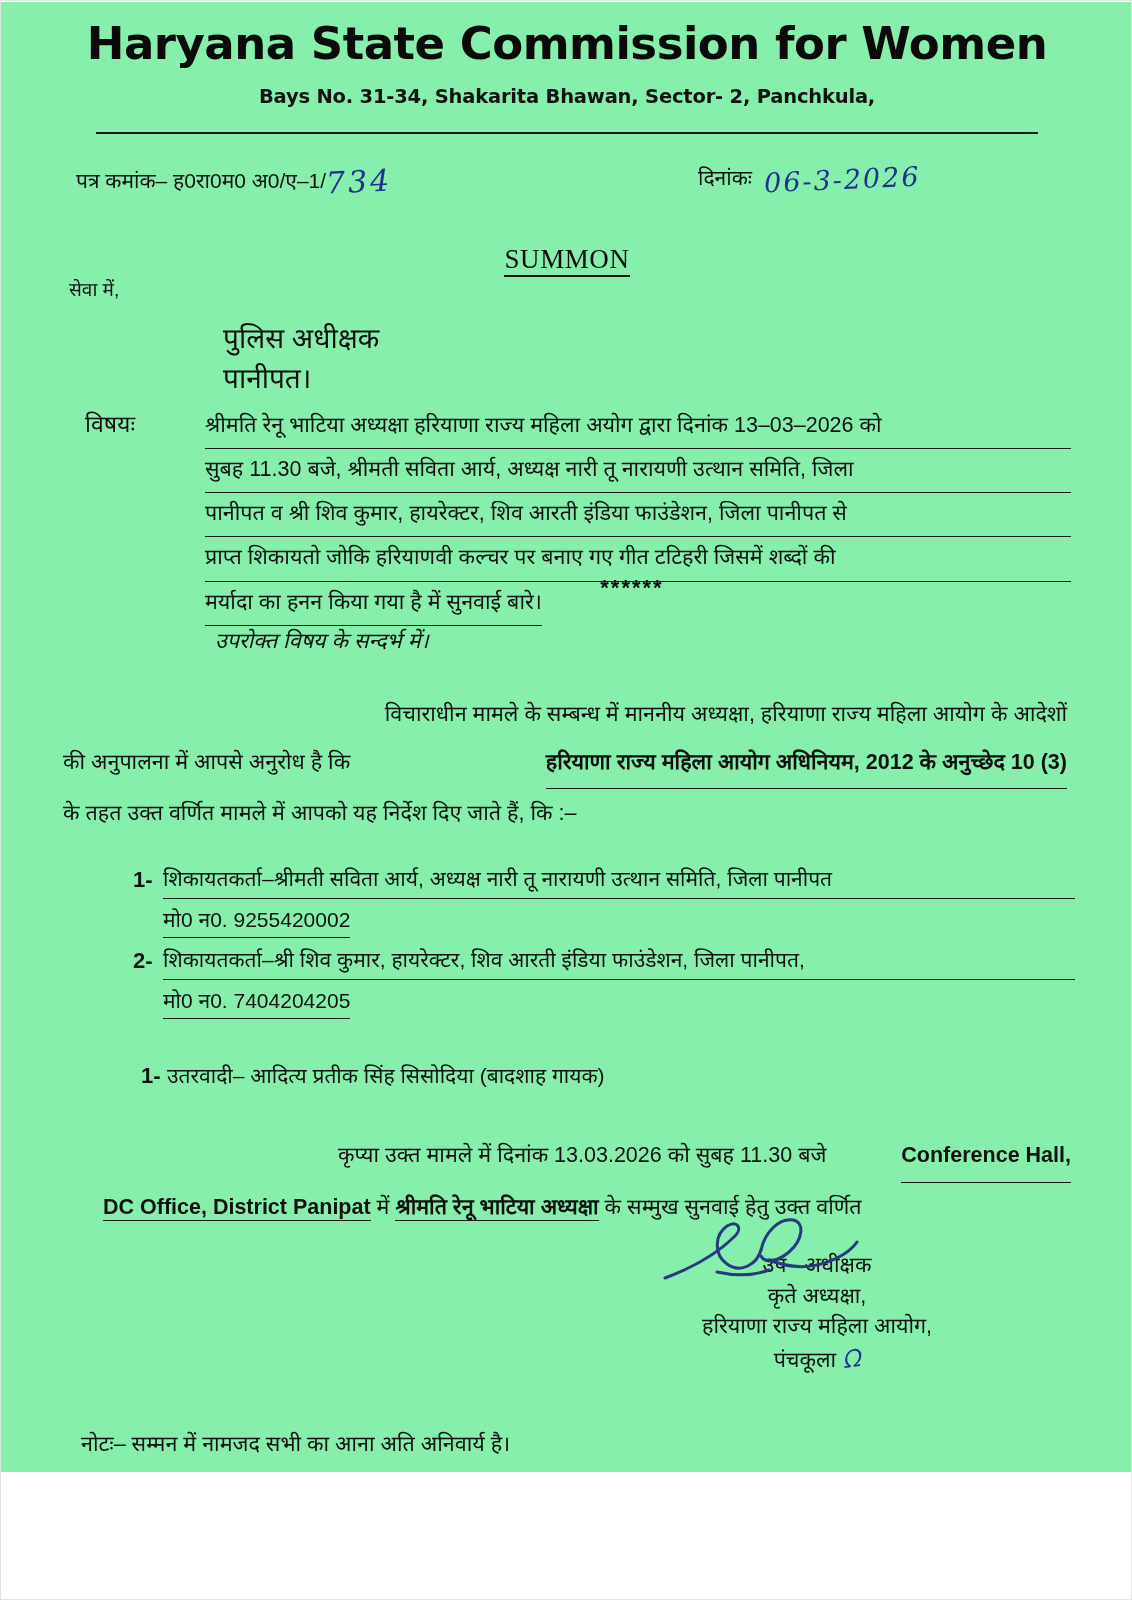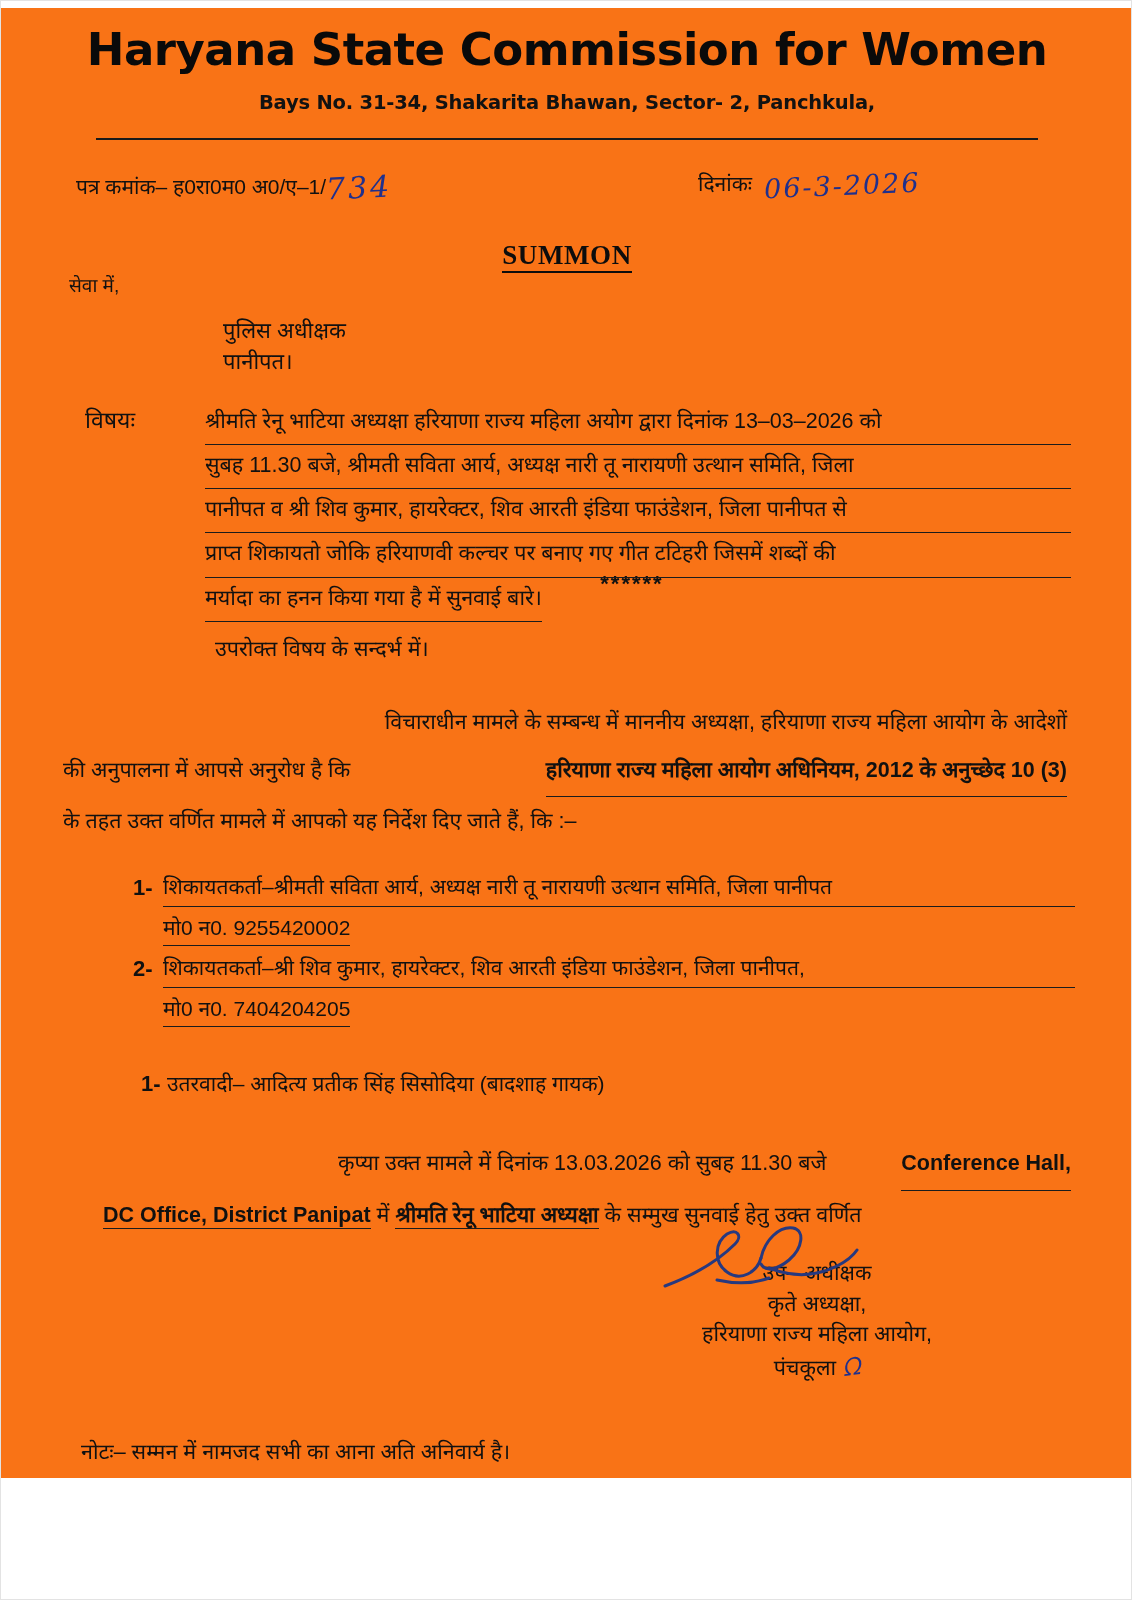--- a/index.html
+++ b/index.html
@@ -16,24 +16,24 @@
     position: relative;
     width: 1132px;
     height: 1600px;
     margin: 0 auto;
     background: #ffffff;
     overflow: hidden;
     border: 1px solid #e3e3e3;
   }
   .sheet {
     position: absolute;
-    left: 0; top: 7px;
+    left: 0; top: 1px;
     width: 1132px;
     height: 1470px;
-    background: #f97316;
+    background: #86efac;
   }
 
   
   .letterhead {
     padding-top: 18px;
     text-align: center;
   }
   .org-title {
     font-family: "DejaVu Sans", sans-serif;
     font-weight: 700;
@@ -86,23 +86,23 @@
     position: relative;
     top: 4px;
     transform: rotate(-2.5deg);
     display: inline-block;
   }
   .hand.small { font-size: 27px; letter-spacing: 2px; }
 
   
   .doc-title {
     text-align: center;
-    margin-top: 24px;
+    margin-top: 34px;
     font-family: "Liberation Serif", serif;
-    font-weight: 700;
+    font-weight: 400;
     font-size: 27px;
     color: #0d0d0d;
     letter-spacing: 0.6px;
   }
   .doc-title span {
     border-bottom: 2.2px solid #0d0d0d;
     padding-bottom: 1px;
   }
 
   
@@ -114,21 +114,21 @@
     line-height: 1.55;
   }
   .to-label {
     position: absolute;
     left: 68px; top: 8px;
     font-size: 19px;
   }
   .addressee {
     position: absolute;
     left: 222px; top: 52px;
-    font-size: 22px;
+    font-size: 28px;
     line-height: 1.45;
   }
 
   
   .subject-wrap {
     position: absolute;
     left: 0; top: 138px;
     width: 100%;
   }
   .subject-label {
@@ -159,22 +159,23 @@
     text-align: center;
     margin-left: 130px;
     margin-top: 4px;
     font-size: 22px;
     font-weight: 700;
     letter-spacing: 2px;
   }
 
   .para-ref {
     margin-left: 214px;
-    margin-top: 32px;
-    font-size: 21.5px;
+    margin-top: 20px;
+    font-size: 21.5px;
+    font-style: italic;
   }
 
   .main-para {
     margin: 32px 66px 0 62px;
     font-size: 21.5px;
     line-height: 2.25;
     text-align: justify;
   }
   .main-para .l {
     display: flex;

